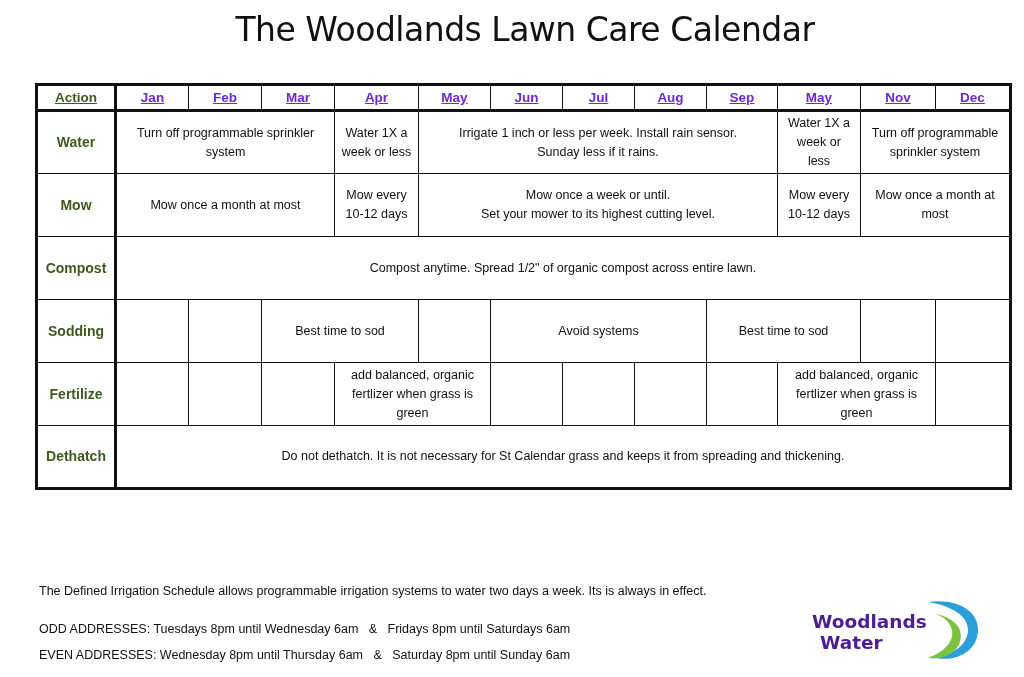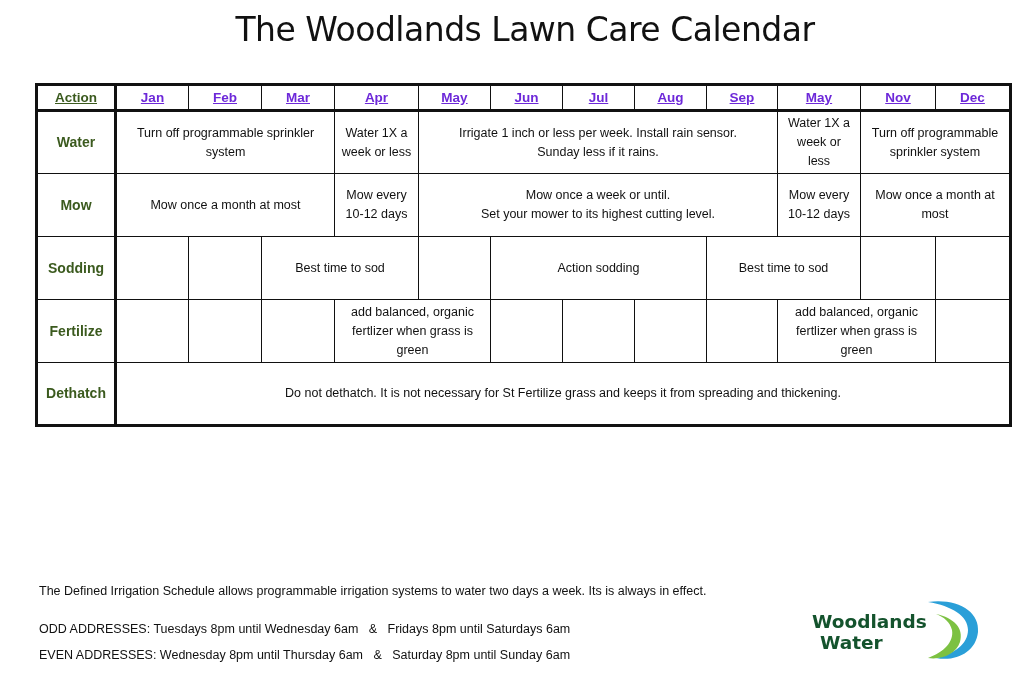--- a/index.html
+++ b/index.html
@@ -8,21 +8,21 @@
   table.cal{position:absolute;left:35px;top:83px;border-collapse:collapse;border:3px solid #111;table-layout:fixed;width:974px;}
   table.cal td, table.cal th{border:1.5px solid #111;text-align:center;vertical-align:middle;font-size:12.5px;line-height:19px;padding:0 2px;font-weight:normal;}
   table.cal th{height:23px;font-size:13.5px;font-weight:bold;color:#6d28d9;}
   table.cal td.act{font-size:14px;font-weight:bold;color:#3b5a1e;}
   table.cal th.action{color:#3b5a1e;}
   table.cal tr.r{height:63px;}
   table.cal td.act, table.cal th.action{border-right:3px solid #111;}
   table.cal tr.hdr th{border-bottom:3px solid #111;text-decoration:underline;}
   .footer{position:absolute;left:39px;font-size:12.5px;color:#111;font-family:"Liberation Sans",sans-serif;}
   .logo{position:absolute;left:808px;top:598px;width:180px;height:64px;}
-  .logo-text{position:absolute;left:4px;top:13px;font-family:"DejaVu Sans",sans-serif;font-weight:bold;font-size:18.5px;line-height:21px;color:#14532d;}
+  .logo-text{position:absolute;left:4px;top:13px;font-family:"DejaVu Sans",sans-serif;font-weight:bold;font-size:18.5px;line-height:21px;color:#4c1d95;}
 </style>
 </head>
 <body>
 
 <div class="title">The Woodlands Lawn Care Calendar</div>
 
 <table class="cal">
   <colgroup>
     <col style="width:79px">
       <col style="width:73px">
@@ -73,28 +73,32 @@
     <td style="padding:0 10px">Mow every 10-12 days</td>
     <td colspan="5">
       <div>Mow once a week or until.</div>
       <div>Set your mower to its highest cutting level.</div>
     </td>
     <td style="padding:0 10px">Mow every 10-12 days</td>
     <td colspan="2" style="padding:0 12px">Mow once a month at most</td>
   </tr>
 
 
+  <tr class="r">
+    <td class="act">Compost</td>
+    <td colspan="12">Compost anytime. Spread 1/2" of organic compost across entire lawn.</td>
+  </tr>
 
   <tr class="r">
     <td class="act">Sodding</td>
     <td></td>
     <td></td>
     <td colspan="2">Best time to sod</td>
     <td></td>
-    <td colspan="3">Action sodding</td>
+    <td colspan="3">Avoid systems</td>
     <td colspan="2">Best time to sod</td>
     <td></td>
     <td></td>
   </tr>
 
   <tr class="r">
     <td class="act">Fertilize</td>
     <td></td>
     <td></td>
     <td></td>
@@ -102,21 +106,21 @@
     <td></td>
     <td></td>
     <td></td>
     <td></td>
     <td colspan="2" style="padding:0 10px">add balanced, organic fertlizer when grass is green</td>
     <td></td>
   </tr>
 
   <tr class="r">
     <td class="act">Dethatch</td>
-    <td colspan="12">Do not dethatch. It is not necessary for St Fertilize grass and keeps it from spreading and thickening.</td>
+    <td colspan="12">Do not dethatch. It is not necessary for St Calendar grass and keeps it from spreading and thickening.</td>
   </tr>
 </tbody>
   </table>
 
 <div class="footer" style="top:584px">The Defined Irrigation Schedule allows programmable irrigation systems to water two days a week. Its is always in effect.</div>
 <div class="footer" style="top:622px;white-space:pre">ODD ADDRESSES: Tuesdays 8pm until Wednesday 6am   &amp;   Fridays 8pm until Saturdays 6am</div>
 <div class="footer" style="top:648px;white-space:pre">EVEN ADDRESSES: Wednesday 8pm until Thursday 6am   &amp;   Saturday 8pm until Sunday 6am</div>
 
 <div class="logo">
   <div class="logo-text">

